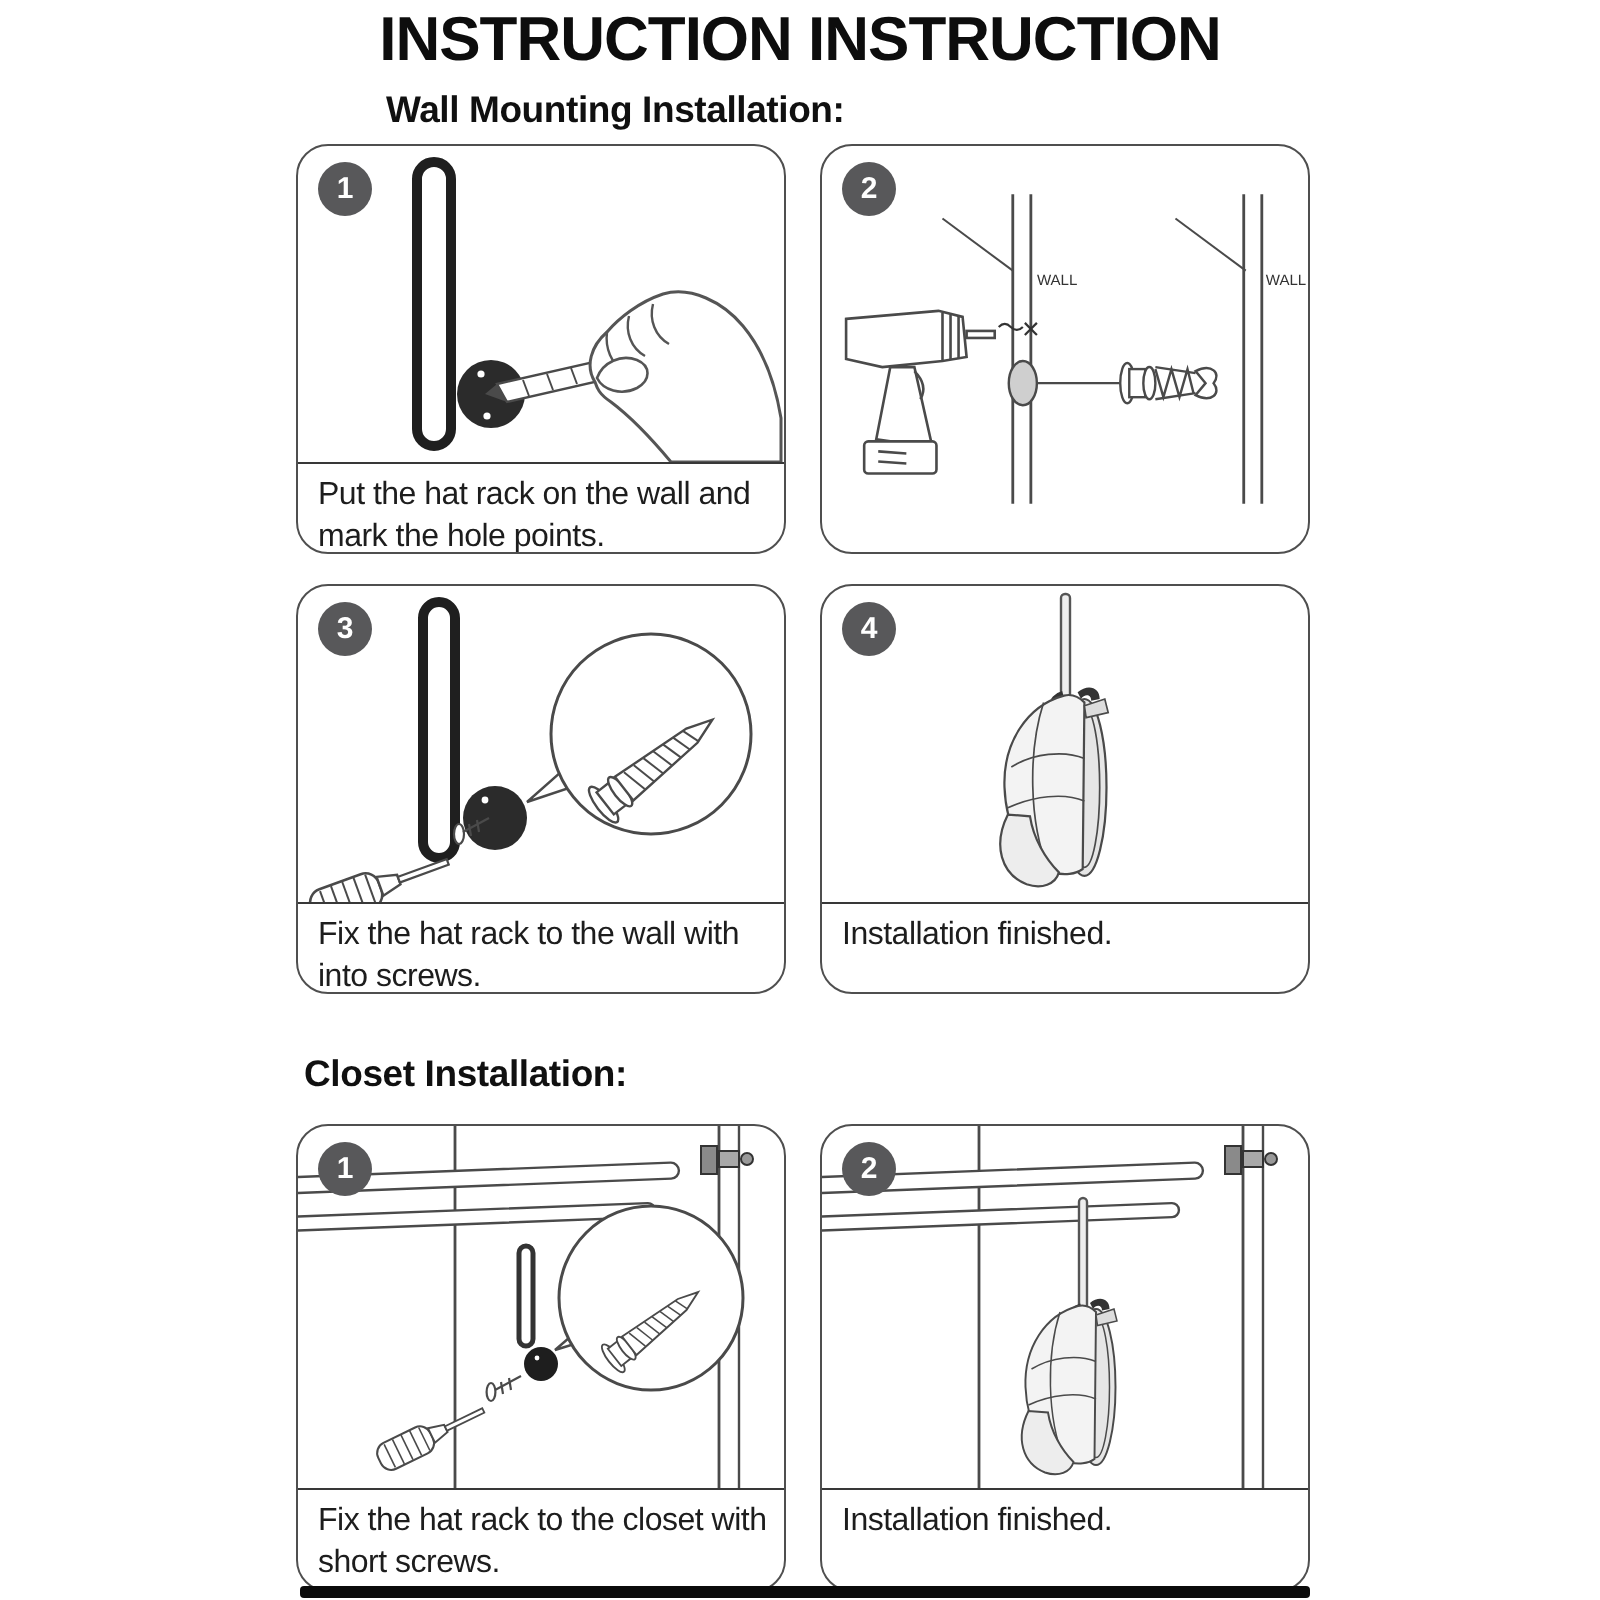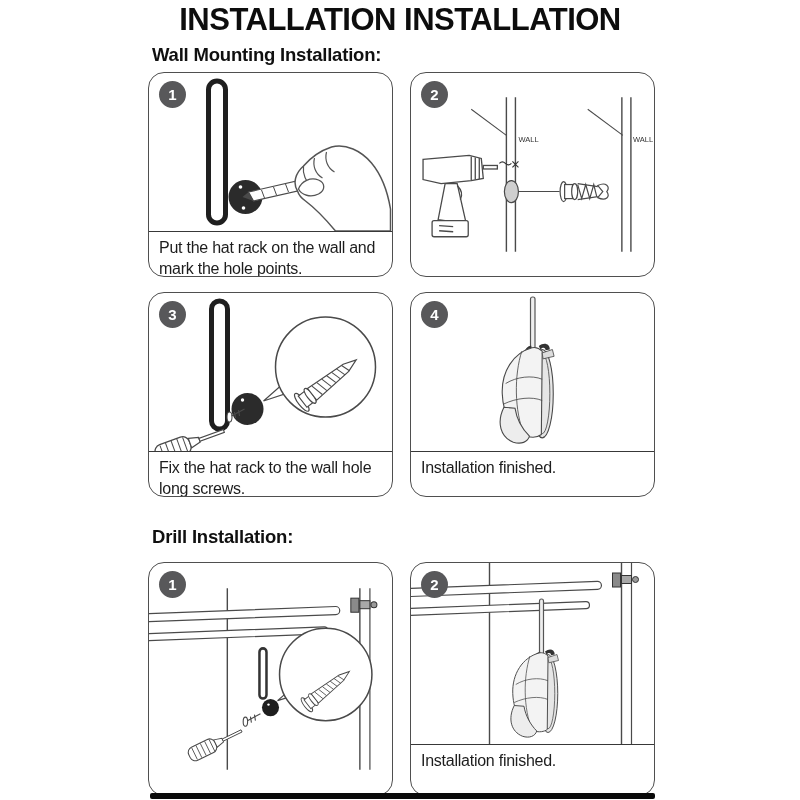--- a/index.html
+++ b/index.html
@@ -10,21 +10,21 @@
   }
   .page-title{
     position:absolute;top:2px;left:0;width:800px;text-align:center;
     font-size:31px;font-weight:800;letter-spacing:-0.5px;color:#0d0d0d;
     white-space:nowrap;
   }
   .section-heading{
     position:absolute;left:152px;font-size:18.5px;font-weight:700;color:#101010;
     letter-spacing:-0.2px;
   }
-  #heading-wall{top:44px;}
+  #heading-wall{top:44px;margin-left:41px;}
   #heading-closet{top:526px;}
   .panel{
     position:absolute;width:245px;background:#fff;
     border:1.5px solid #4f4f4f;border-radius:16px;
     box-sizing:border-box;display:flex;flex-direction:column;overflow:hidden;
   }
   .panel.wall{height:205px;}
   .panel.closet{height:234px;}
   #panel-w1{left:148px;top:72px;}
   #panel-w2{left:410px;top:72px;}
@@ -102,21 +102,21 @@
       <line x1="220" y1="0" x2="220" y2="181" stroke="#4a4a4a" stroke-width="1.2"></line>
       <rect x="-22" y="22" width="212" height="8" rx="4" fill="#fff" stroke="#4a4a4a" stroke-width="1.2" transform="rotate(-2.2 90 26)"></rect>
       <rect x="-22" y="42" width="200" height="7" rx="3.5" fill="#fff" stroke="#4a4a4a" stroke-width="1.2" transform="rotate(-2.2 85 45)"></rect>
       <rect x="201" y="10" width="8" height="14" fill="#8a8a8a" stroke="#333" stroke-width="1"></rect>
       <rect x="210" y="12.5" width="10" height="8" fill="#a8a8a8" stroke="#333" stroke-width="1"></rect>
       <circle cx="224" cy="16.5" r="3" fill="#999" stroke="#333" stroke-width="1"></circle>
     </symbol>
   </defs>
 </svg>
 
-<div class="page-title">INSTALLATION INSTALLATION</div>
+<div class="page-title">INSTRUCTION INSTRUCTION</div>
 
 <div class="section-heading" id="heading-wall">Wall Mounting Installation:</div>
 
 <div class="panel wall" id="panel-w1">
   <div class="illustration">
     <div class="step-badge">1</div>
     <svg viewBox="0 0 242 158">
       <rect x="59" y="8" width="17" height="142" rx="8.5" fill="none" stroke="#1f1f1f" stroke-width="5"></rect>
       <circle cx="96" cy="124" r="17" fill="#2b2b2b"></circle>
       <circle cx="91" cy="114" r="1.8" fill="#fff"></circle>
@@ -196,36 +196,36 @@
         <ellipse cx="80" cy="124" rx="2.5" ry="5" fill="#fff"></ellipse>
         <line x1="82" y1="123" x2="95" y2="116"></line>
         <line x1="85" y1="119" x2="86" y2="125"></line>
           <line x1="89" y1="117" x2="90" y2="123"></line>
       </g>
       <polygon points="114,108 140,85 144,98" fill="#fff" stroke="#4a4a4a" stroke-width="1.2"></polygon>
       <circle cx="176" cy="74" r="50" fill="#fff" stroke="#4a4a4a" stroke-width="1.5"></circle>
       <use href="#screw-long" width="84" height="26" transform="translate(138,104) rotate(-38)"></use>
     </svg>
   </div>
-  <div class="caption">Fix the hat rack to the wall hole long screws.</div>
+  <div class="caption">Fix the hat rack to the wall with into screws.</div>
 </div>
 
 <div class="panel wall" id="panel-w4">
   <div class="illustration">
     <div class="step-badge">4</div>
     <svg viewBox="0 0 242 158">
       <rect x="119" y="4" width="4.5" height="52" rx="2" fill="#eee" stroke="#555" stroke-width="1.2"></rect>
       <path d="M120,54 C113,56 113,63 120,65" fill="none" stroke="#333" stroke-width="3"></path>
       <use href="#cap-sym" width="100" height="124" transform="translate(78,48) scale(0.85)"></use>
     </svg>
   </div>
   <div class="caption">Installation finished.</div>
 </div>
 
-<div class="section-heading" id="heading-closet">Drill Installation:</div>
+<div class="section-heading" id="heading-closet">Closet Installation:</div>
 
 <div class="panel closet" id="panel-c1">
   <div class="illustration">
     <div class="step-badge">1</div>
     <svg viewBox="0 0 242 181">
       <use href="#closet-frame" width="242" height="181"></use>
       <rect x="110" y="60" width="7" height="50" rx="3.5" fill="#fff" stroke="#333" stroke-width="2.5"></rect>
       <circle cx="121" cy="119" r="8.5" fill="#1e1e1e"></circle>
       <circle cx="119" cy="116" r="1.2" fill="#fff"></circle>
       <use href="#screwdriver-sym" width="96" height="28" transform="translate(34,158) rotate(-26) scale(0.8)"></use>
@@ -233,20 +233,21 @@
         <ellipse cx="96" cy="133" rx="2.2" ry="4.5" fill="#fff"></ellipse>
         <line x1="98" y1="132" x2="111" y2="125"></line>
         <line x1="101" y1="128" x2="102" y2="134"></line>
           <line x1="105" y1="126" x2="106" y2="132"></line>
       </g>
       <polygon points="128,112 150,93 154,104" fill="#fff" stroke="#4a4a4a" stroke-width="1.2"></polygon>
       <circle cx="176" cy="86" r="46" fill="#fff" stroke="#4a4a4a" stroke-width="1.5"></circle>
       <use href="#screw-long" width="84" height="26" transform="translate(146,112) rotate(-38) scale(0.78)"></use>
     </svg>
   </div>
+  <div class="caption">Fix the hat rack to the closet with short screws.</div>
 </div>
 
 <div class="panel closet" id="panel-c2">
   <div class="illustration">
     <div class="step-badge">2</div>
     <svg viewBox="0 0 242 181">
       <use href="#closet-frame" width="242" height="181"></use>
       <rect x="128" y="36" width="4" height="56" rx="2" fill="#eee" stroke="#555" stroke-width="1.2"></rect>
       <path d="M129,90 C122,92 122,99 129,101" fill="none" stroke="#333" stroke-width="2.6"></path>
       <use href="#cap-sym" width="100" height="124" transform="translate(90,84) scale(0.75)"></use>

